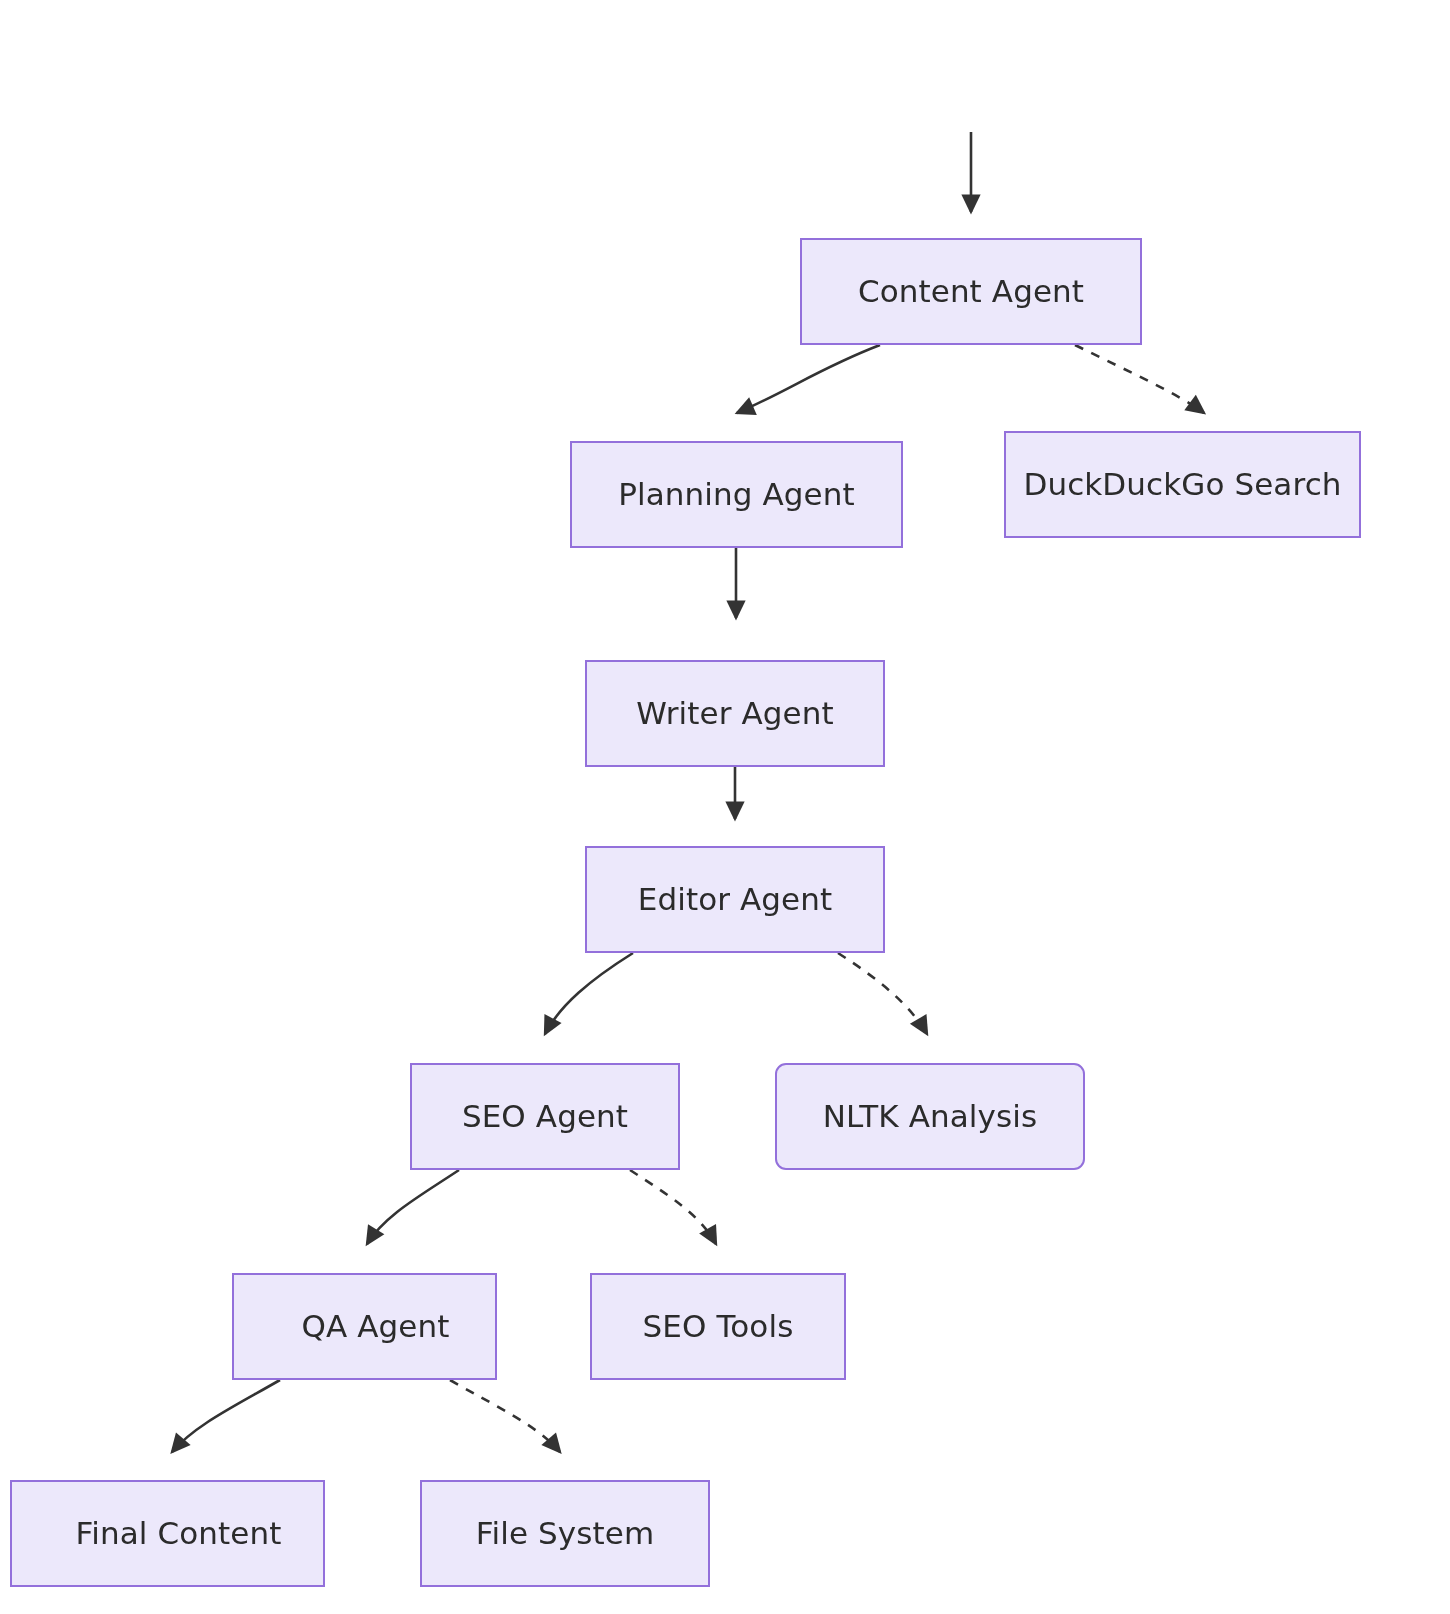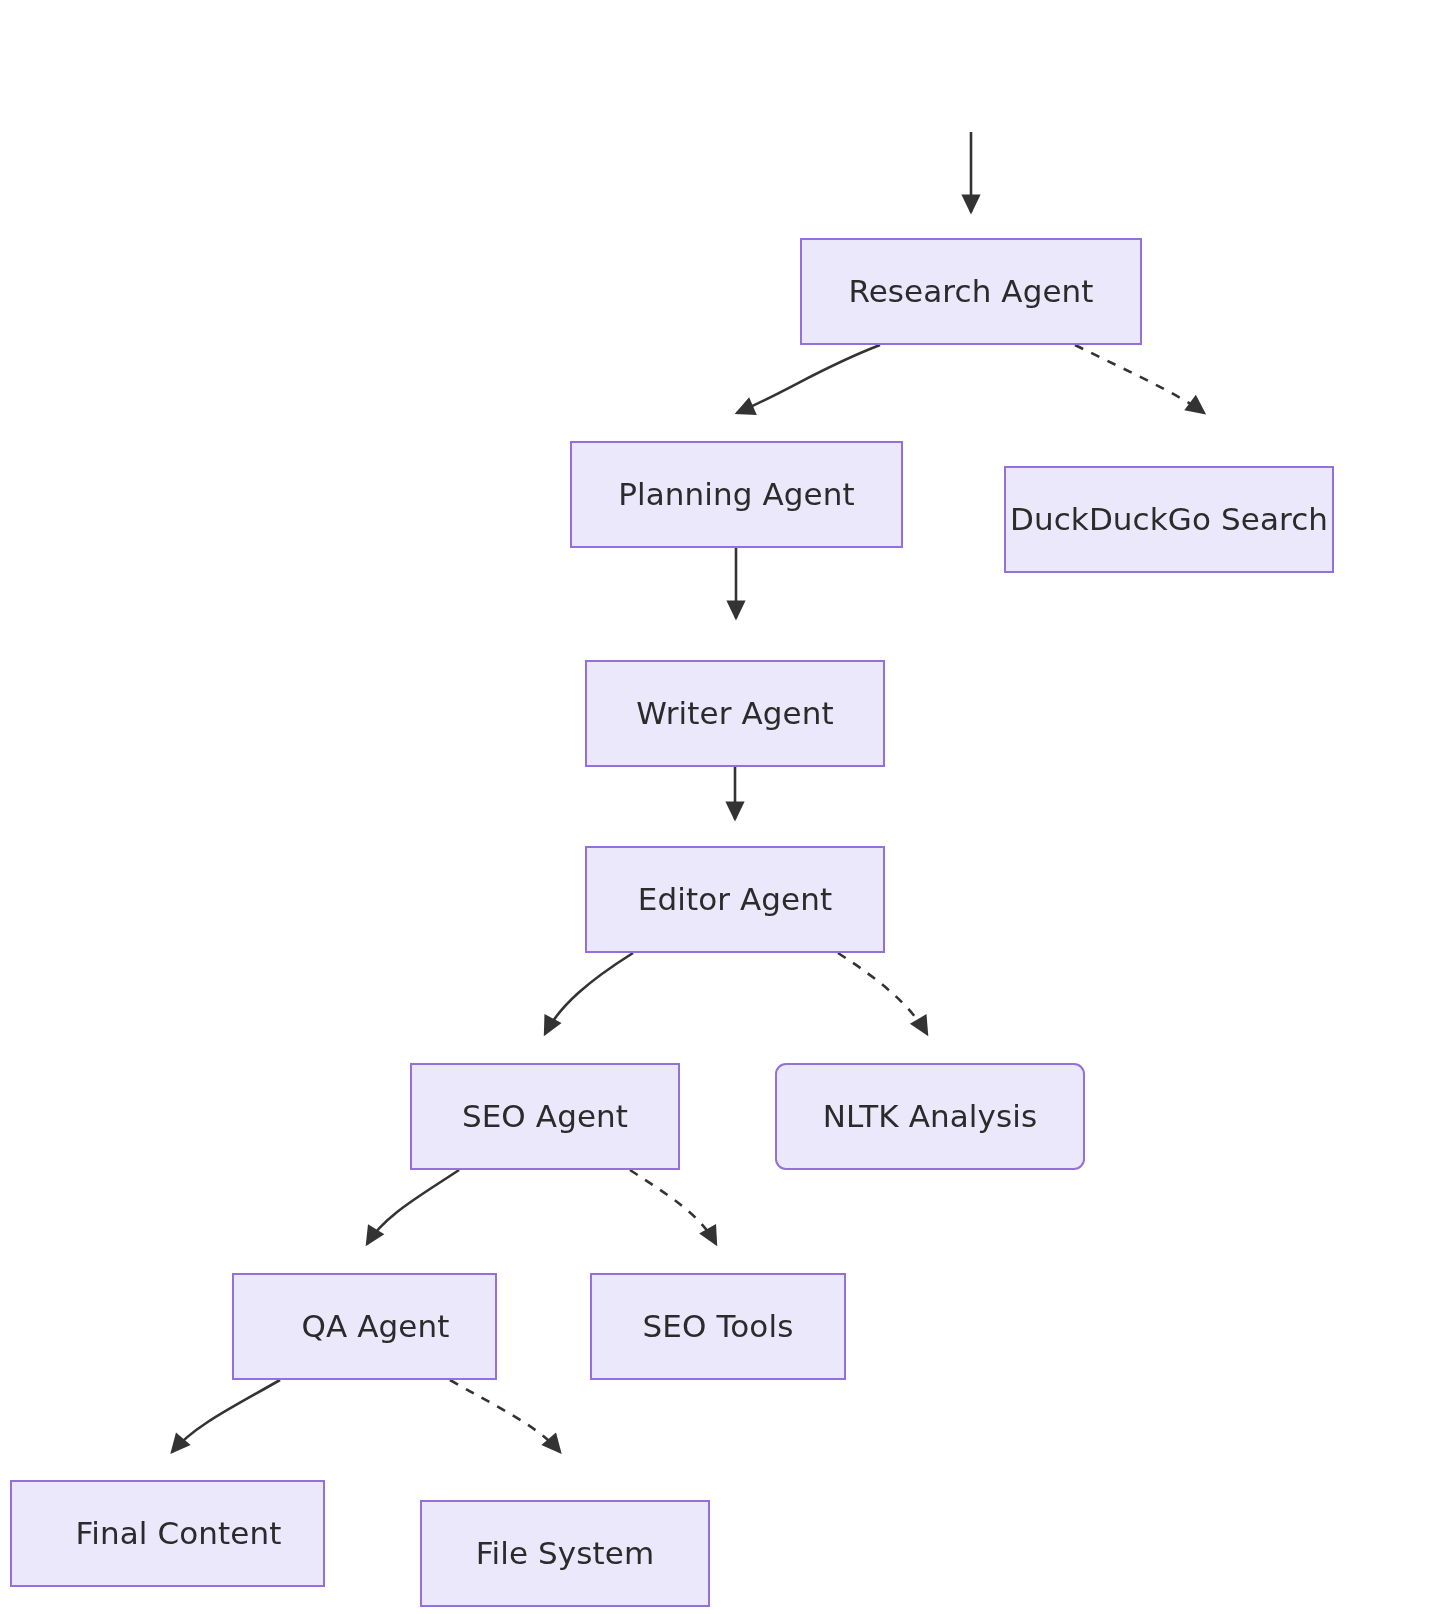--- a/index.html
+++ b/index.html
@@ -69,28 +69,28 @@
         <path d="M 838,953 C 880,980 910,1005 927,1034" fill="none" stroke="#333333" stroke-width="2.6" stroke-dasharray="9,9" marker-end="url(#arrowhead)"></path>
         <path d="M 459,1170 C 420,1196 385,1215 367,1244" fill="none" stroke="#333333" stroke-width="2.6" marker-end="url(#arrowhead)"></path>
         <path d="M 630,1170 C 670,1196 700,1215 716,1244" fill="none" stroke="#333333" stroke-width="2.6" stroke-dasharray="9,9" marker-end="url(#arrowhead)"></path>
         <path d="M 280,1380 C 235,1406 195,1425 172,1452" fill="none" stroke="#333333" stroke-width="2.6" marker-end="url(#arrowhead)"></path>
         <path d="M 450,1380 C 495,1406 537,1425 560,1452" fill="none" stroke="#333333" stroke-width="2.6" stroke-dasharray="9,9" marker-end="url(#arrowhead)"></path>
       </g>
   </svg>
 
 
   <div class="node" style="left:800px; top:238px; width:342px; height:107px;">
-    <span class="node-label">Research Agent</span>
+    <span class="node-label">Content Agent</span>
   </div>
 
   <div class="node" style="left:570px; top:441px; width:333px; height:107px;">
     <span class="node-label">Planning Agent</span>
   </div>
 
-  <div class="node" style="left:1004px; top:466px; width:330px; height:107px;">
+  <div class="node" style="left:1004px; top:431px; width:357px; height:107px;">
     <span class="node-label">DuckDuckGo Search</span>
   </div>
 
   <div class="node" style="left:585px; top:645px; width:300px; height:107px;margin-top:15px;">
     <span class="node-label">Writer Agent</span>
   </div>
 
   <div class="node" style="left:585px; top:846px; width:300px; height:107px;">
     <span class="node-label">Editor Agent</span>
   </div>
@@ -108,17 +108,17 @@
   </div>
 
   <div class="node" style="left:590px; top:1273px; width:256px; height:107px;">
     <span class="node-label">SEO Tools</span>
   </div>
 
   <div class="node" style="left:10px; top:1480px; width:315px; height:107px;padding-left:22px;">
     <span class="node-label">Final Content</span>
   </div>
 
-  <div class="node" style="left:420px; top:1480px; width:290px; height:107px;margin-top:20px;">
+  <div class="node" style="left:420px; top:1480px; width:290px; height:107px;">
     <span class="node-label">File System</span>
   </div>
 
 </div>
 
 </body></html>

